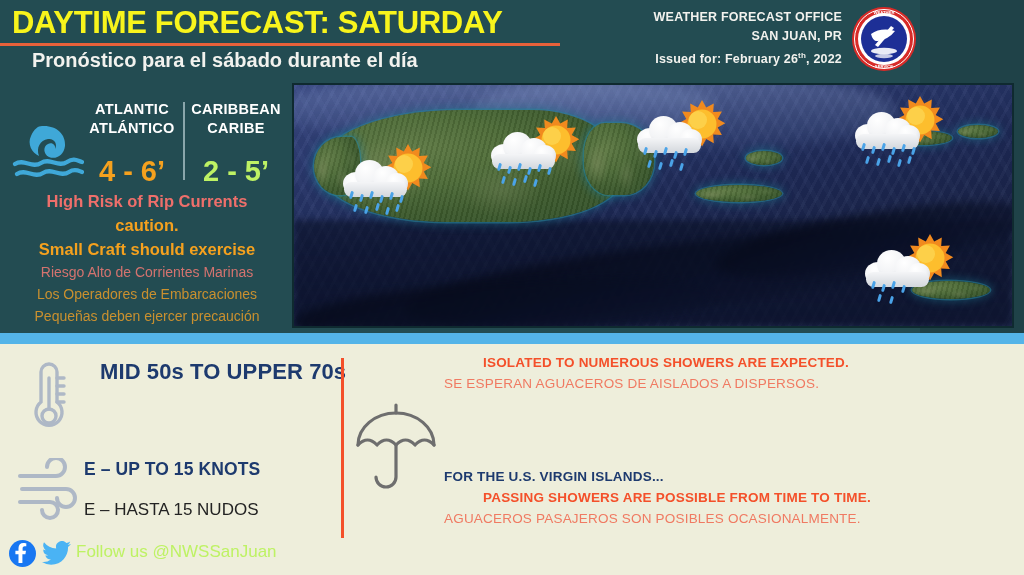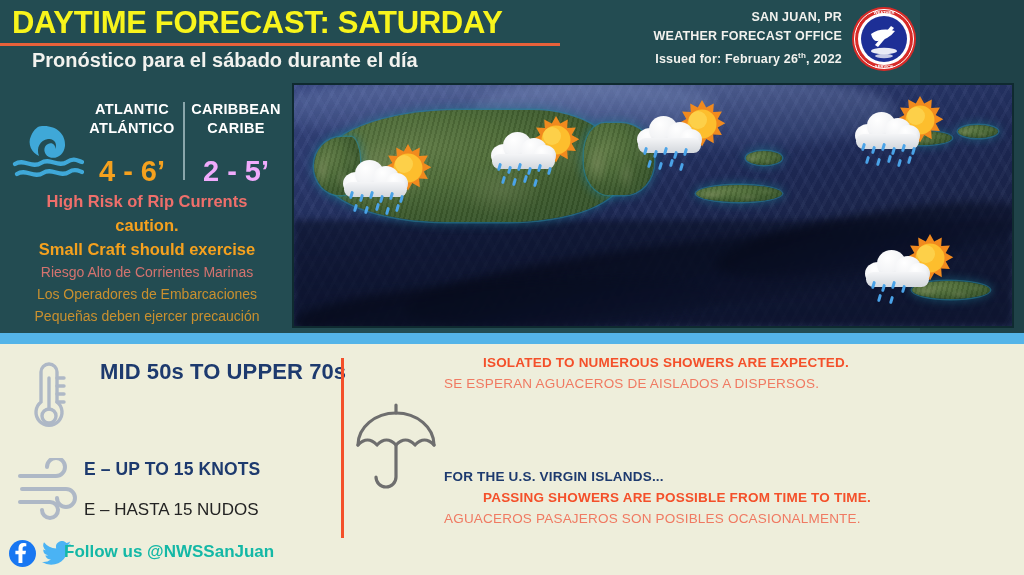--- a/index.html
+++ b/index.html
@@ -68,21 +68,21 @@
   .mcol.right { left: 104px; }
   .mcol-name {
     font-size: 14.5px; font-weight: bold; color: #ffffff;
     line-height: 19px; letter-spacing: 0.3px;
   }
   .mcol-val {
     margin-top: 18px; font-size: 29px; font-weight: bold;
     line-height: 31px;
   }
   .mcol.left  .mcol-val { color: #f5a11e; }
-  .mcol.right .mcol-val { color: #f0abfc; }
+  .mcol.right .mcol-val { color: #bef264; }
   .mcol-divider {
     position: absolute; left: 99px; top: 2px;
     width: 2px; height: 78px;
     background: #8aa6ab;
   }
 
   .marine-en {
     position: absolute; left: 8px; top: 189px;
     width: 278px; text-align: center;
     font-size: 16.5px; font-weight: bold; line-height: 24px;
@@ -232,39 +232,39 @@
     font-size: 13.5px; color: #f07a62;
     letter-spacing: 0.2px; line-height: 21px; white-space: nowrap;
   }
   .fc-pr  { top: 352px; }
   .fc_usvi{ top: 466px; }
 
   
   .fb-icon { position: absolute; left: 9px; top: 540px; width: 27px; height: 27px; }
   .tw-icon { position: absolute; left: 42px; top: 541px; width: 29px; height: 25px; }
   .follow {
-    position: absolute; left: 64px; top: 542px;
-    font-size: 17px; font-weight: bold; color: #14b8a6;
+    position: absolute; left: 76px; top: 542px;
+    font-size: 17px; font-weight: normal; color: #bef264;
     white-space: nowrap;
   }
 </style>
 </head>
 <body>
 
 <div id="page">
 
   <div class="top-section">
 
     <div class="title">DAYTIME FORECAST: SATURDAY</div>
     <div class="title-rule"></div>
     <div class="subtitle">Pronóstico para el sábado durante el día</div>
 
     <div class="office">
+      <div>WEATHER FORECAST OFFICE</div>
       <div>SAN JUAN, PR</div>
-      <div>WEATHER FORECAST OFFICE</div>
       <div><span>Issued for: February 26</span><sup>th</sup><span>, 2022</span></div>
     </div>
 
     <svg class="nws-logo" viewBox="0 0 66 66">
       <circle cx="33" cy="33" r="32" fill="#d72b28"></circle>
       <circle cx="33" cy="33" r="26" fill="#ffffff"></circle>
       <circle cx="33" cy="33" r="23" fill="#1d2f96"></circle>
       <g fill="#ffffff">
         <path d="M20 28 q10 -7 24 -3 q-6 8 -17 10 q-5 1 -7 -7z"></path>
         <path d="M40 20 l3 2 -16 19 -3 -2z"></path>

